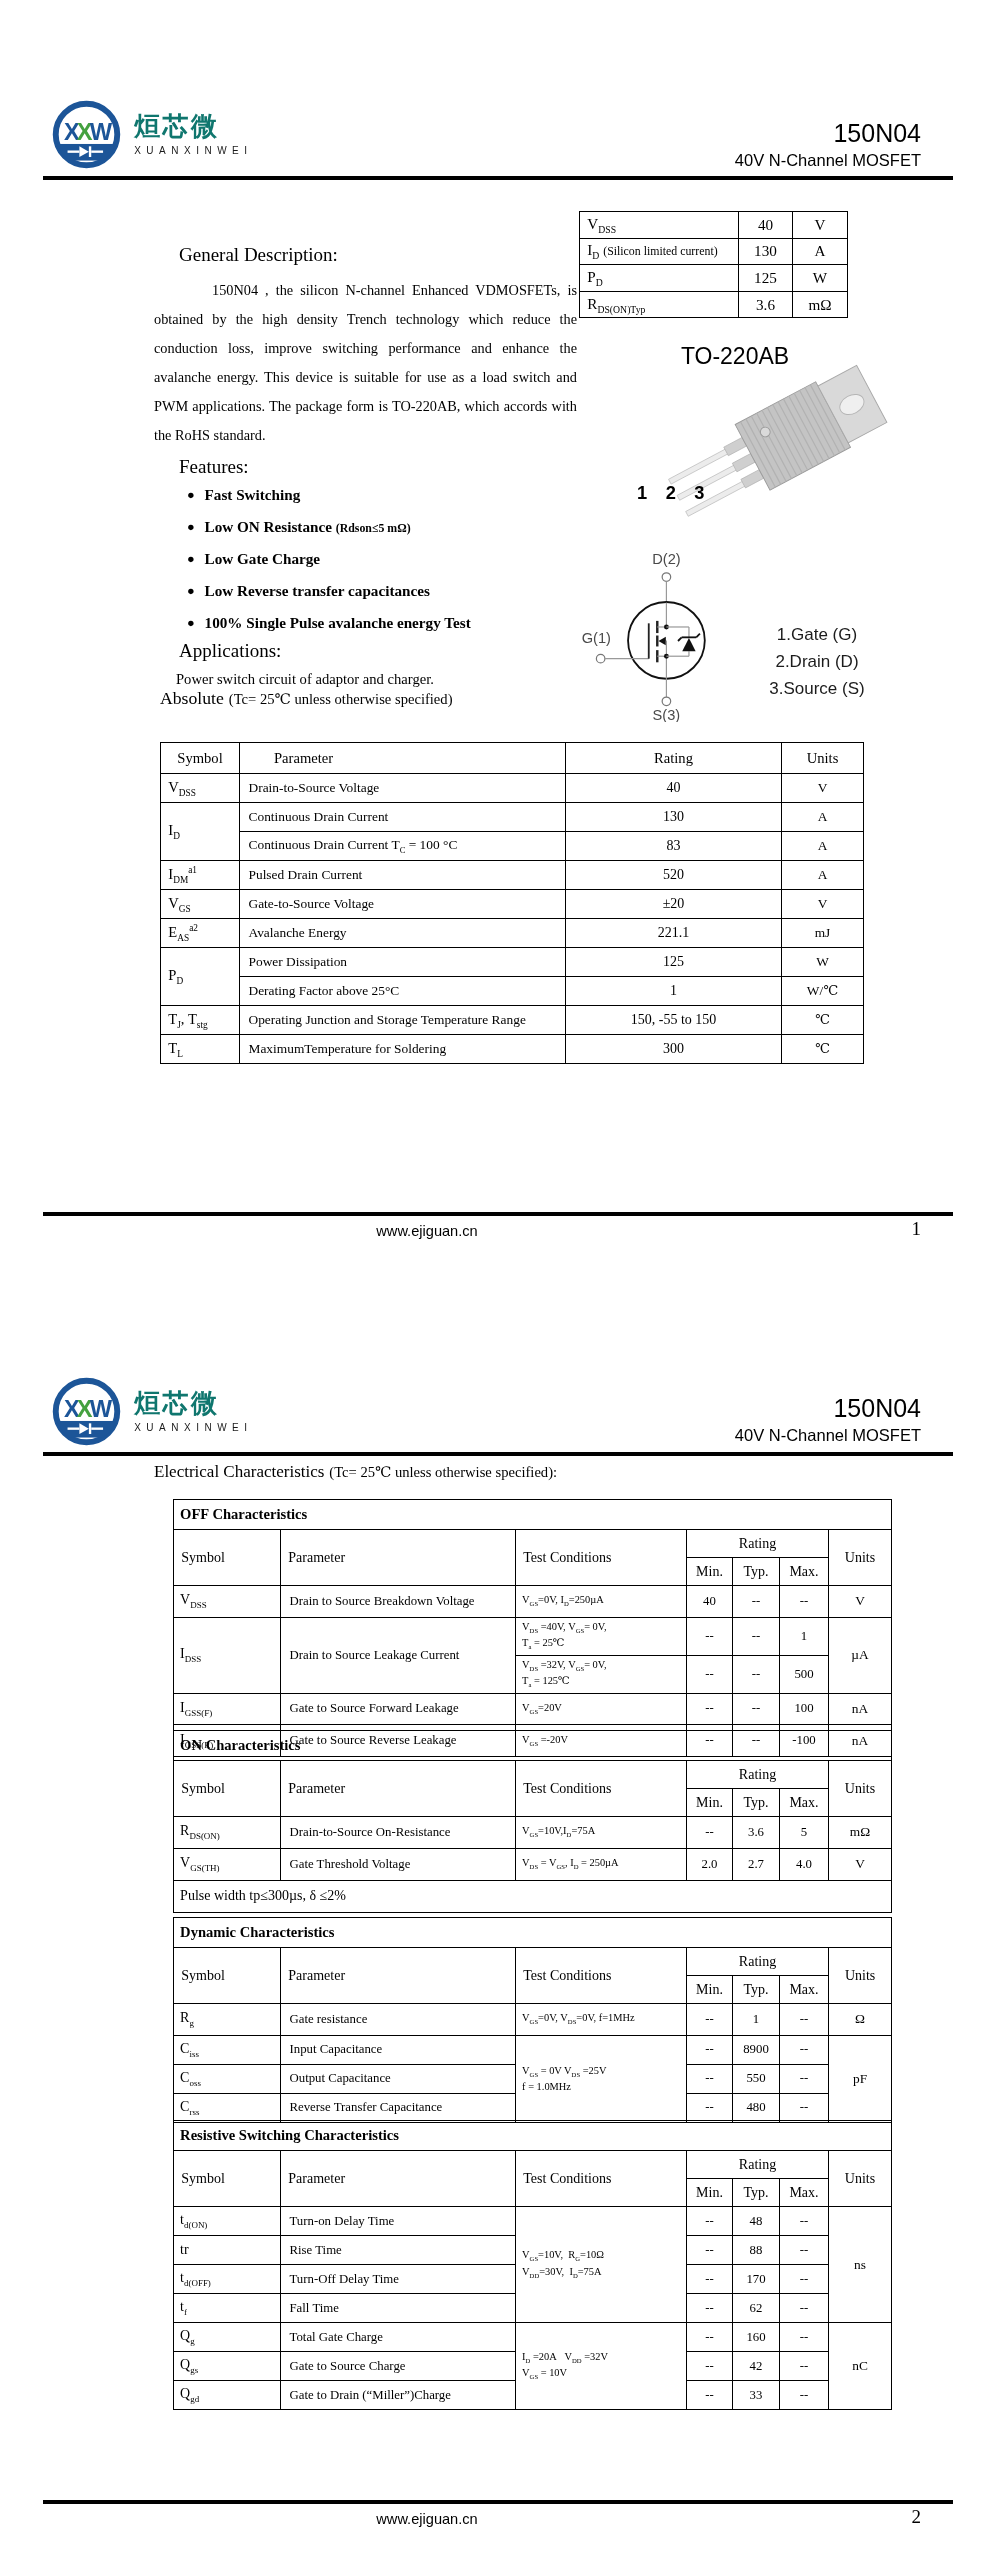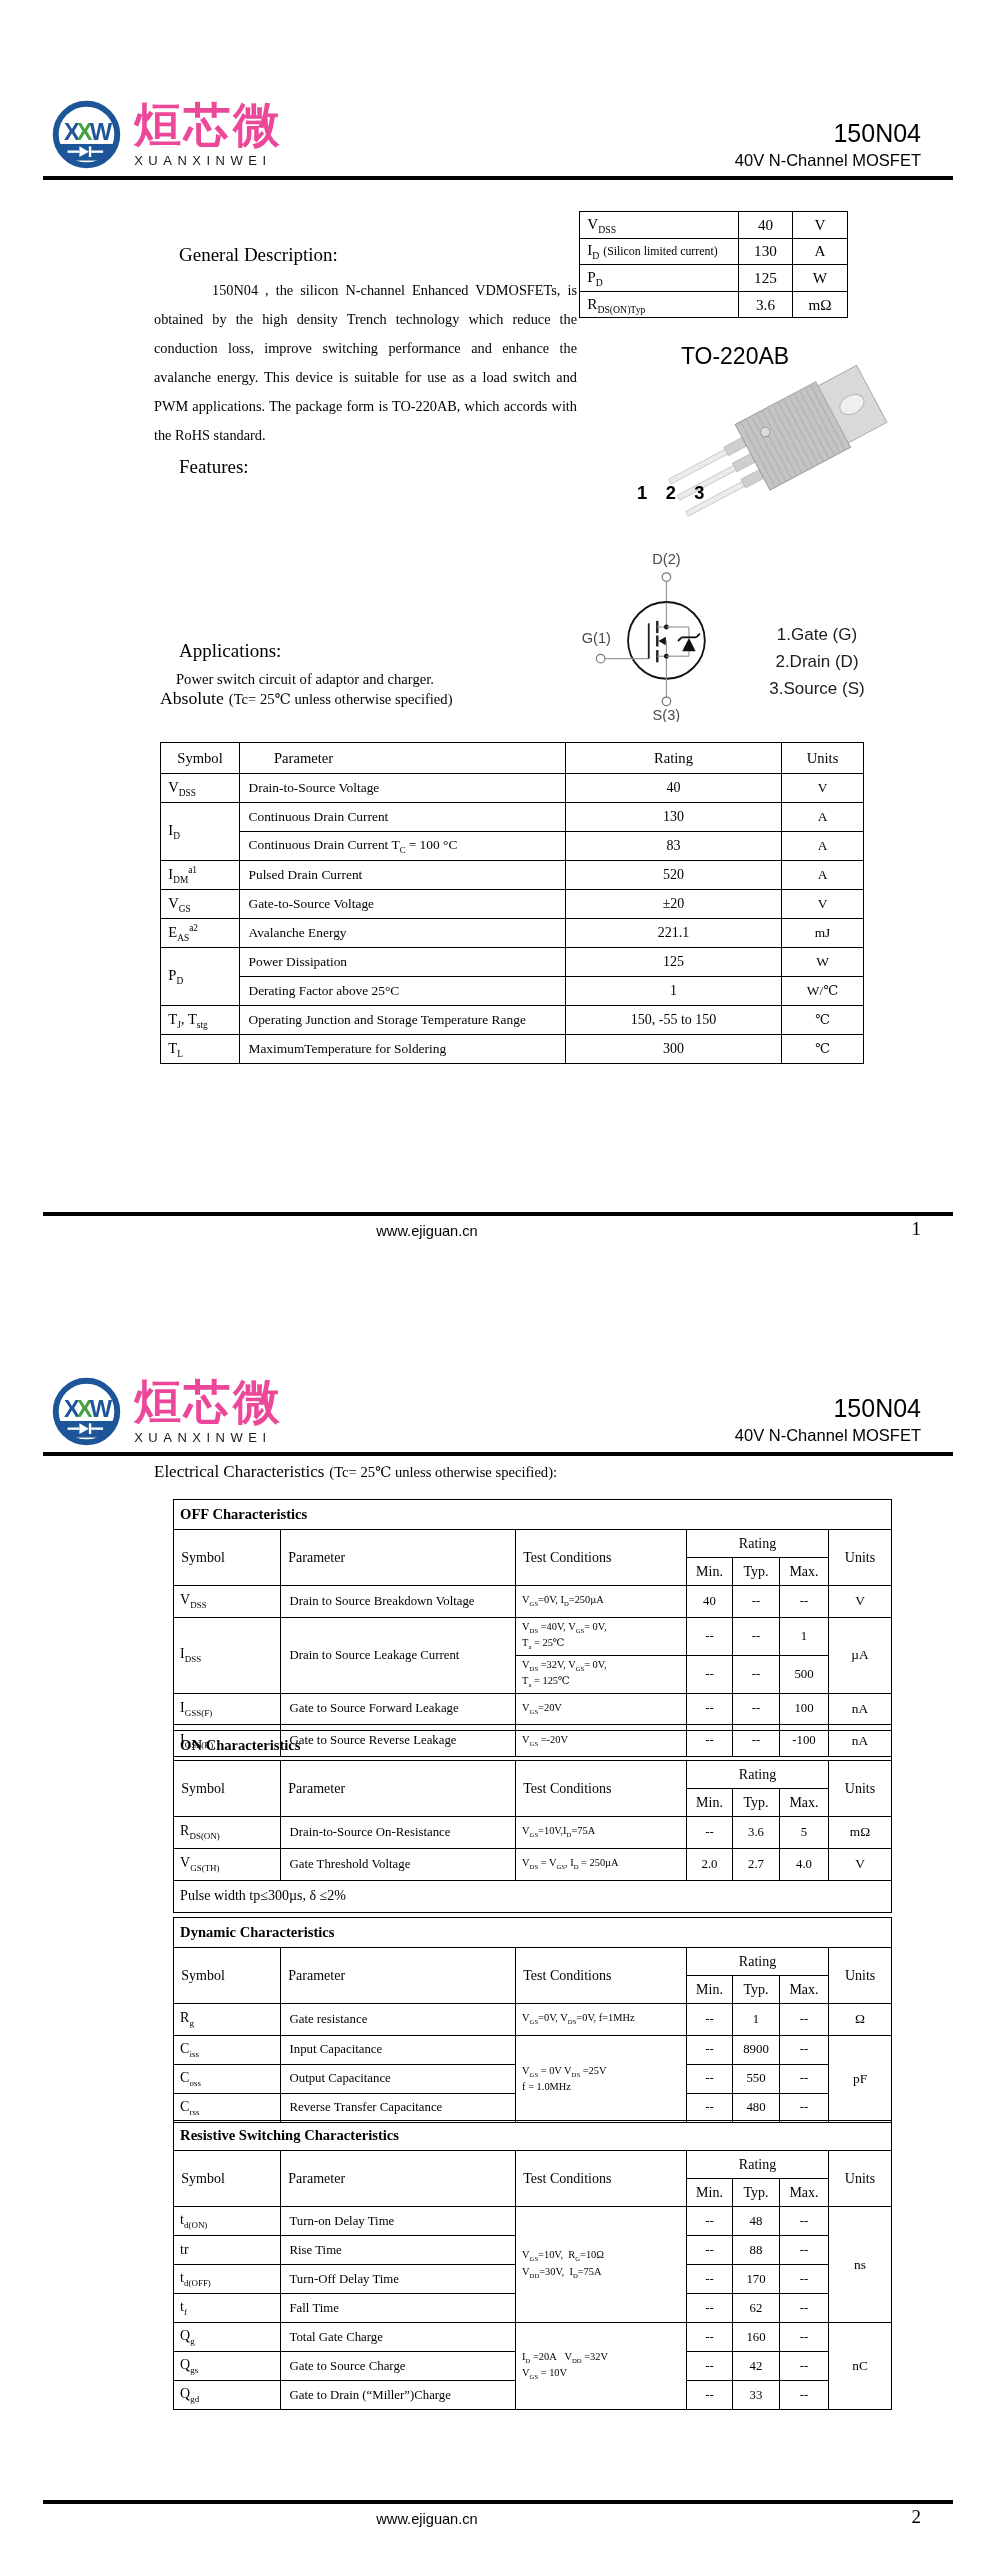--- a/index.html
+++ b/index.html
@@ -3,22 +3,22 @@
 <meta charset="utf-8">
 <style>
   html,body{margin:0;padding:0;background:#e9e9e9;}
   .page{position:relative;width:995px;height:2576px;background:#ffffff;margin:0 auto;
         font-family:"Liberation Serif","DejaVu Serif",serif;color:#000;overflow:hidden;}
   .abs{position:absolute;}
 
   
   .logo{display:flex;align-items:center;}
   .logo-text{margin-left:12.2px;}
-  .logo-cn{font-family:Liberation Sans, sans-serif;font-weight:700;font-size:47px;line-height:1.0;letter-spacing:2.4px;color:#ec4899;}
-  .logo-en{font-family:"Liberation Sans",sans-serif;font-size:13px;letter-spacing:5.5px;color:#1a1a1a;margin-top:5px;}
+  .logo-cn{font-family:Liberation Serif, serif;font-weight:700;font-size:26px;line-height:1.0;letter-spacing:2.4px;color:#0f766e;}
+  .logo-en{font-family:"Liberation Sans",sans-serif;font-size:10px;letter-spacing:5.5px;color:#1a1a1a;margin-top:5px;}
   .pn-block{position:absolute;right:74px;text-align:right;font-family:"Liberation Sans","DejaVu Sans",sans-serif;}
   .pn{font-size:25px;line-height:1.1;}
   .pn-sub{font-size:16.5px;margin-top:3px;}
   .rule{position:absolute;left:43px;width:910px;height:4.3px;background:#000;}
   .rule.thin{height:3.7px;}
 
   
   .sec-h{font-weight:normal;font-size:19px;}
   .h-rest{font-weight:normal;font-size:14.6px;margin-left:4.9px;}
 
@@ -185,20 +185,27 @@
     <line x1="212" y1="191" x2="218" y2="185" stroke="#111" stroke-width="3"></line>
     <line x1="188" y1="191" x2="182" y2="197" stroke="#111" stroke-width="3"></line>
   </svg>
   <div class="abs pinmap" style="left:759px;top:621px;">
       <div>1.Gate (G)</div>
       <div>2.Drain (D)</div>
       <div>3.Source (S)</div>
     </div>
 
   <div class="abs sec-h" style="left:179px;top:456px;">Features:</div>
+  <ul class="features abs" style="left:187px;top:486px;">
+      <li>Fast Switching</li>
+      <li>Low ON Resistance <span class="sm">(Rdson≤5&nbsp;mΩ)</span></li>
+      <li>Low Gate Charge</li>
+      <li>Low Reverse transfer capacitances</li>
+      <li>100% Single Pulse avalanche energy Test</li>
+    </ul>
   <div class="abs sec-h" style="left:179px;top:640px;">Applications:</div>
   <div class="abs app-body" style="left:176px;top:671px;">Power switch circuit of adaptor and charger.</div>
 
   <div class="abs" style="left:160px;top:688px;">
     <span class="sec-h" style="font-size:17.7px;">Absolute</span><span class="h-rest">(Tc= 25℃ unless otherwise specified)</span>
   </div>
   <table class="abstbl abs" style="left:160px;top:742px;">
     <colgroup>
         <col style="width:79px">
         <col style="width:326px">

